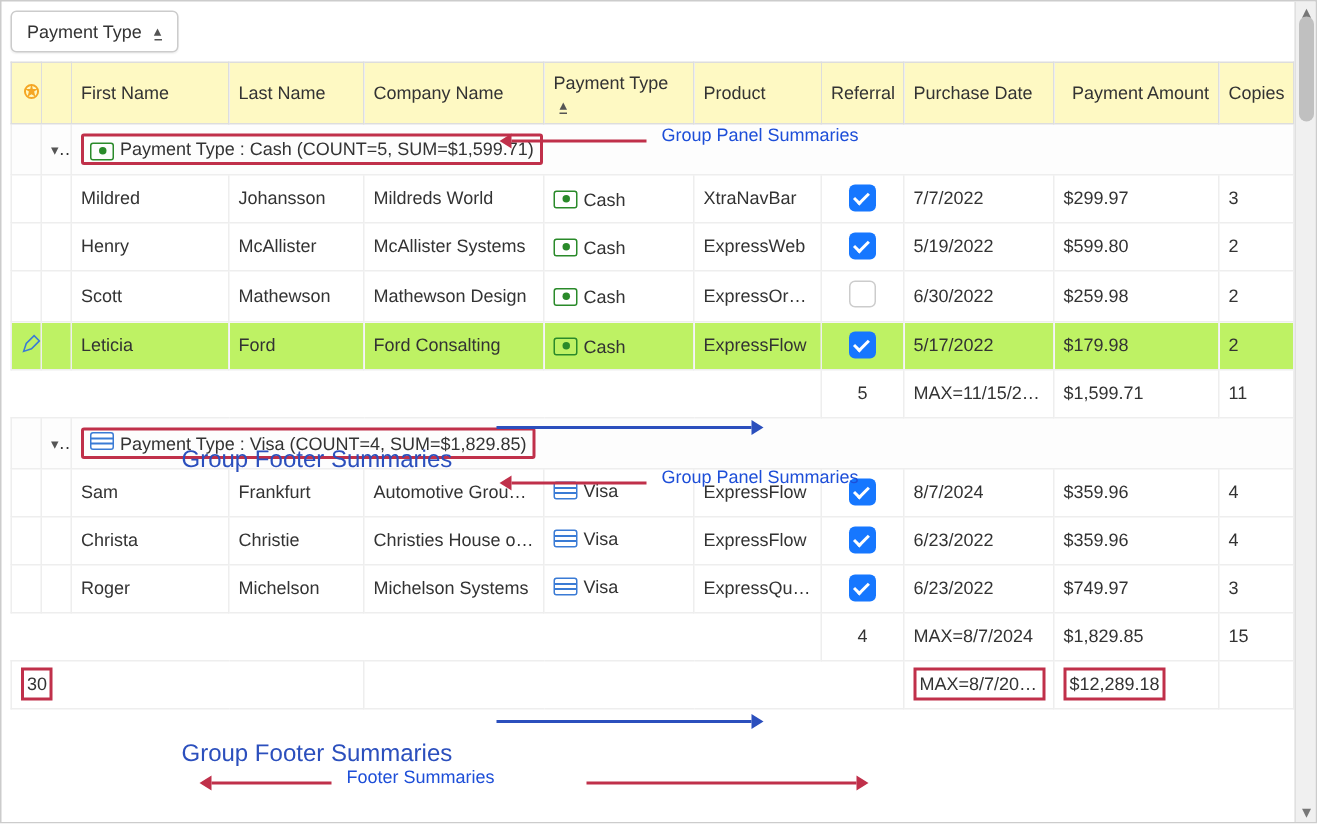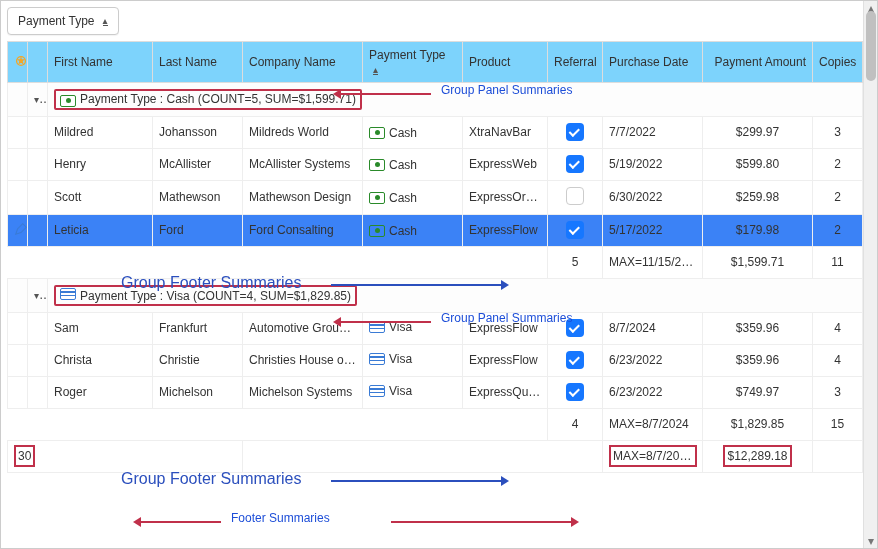--- a/index.html
+++ b/index.html
@@ -24,27 +24,27 @@
   table.grid col.c-first { width:105px; }
   table.grid col.c-last  { width:90px; }
   table.grid col.c-comp  { width:120px; }
   table.grid col.c-ptype { width:100px; }
   table.grid col.c-prod  { width:85px; }
   table.grid col.c-ref   { width:55px; }
   table.grid col.c-date  { width:100px; }
   table.grid col.c-amt   { width:110px; }
   table.grid col.c-cps   { width:50px; }
 
-  table.grid th { border:1px solid #ddd; background:#7dd3fc; font-weight:normal; padding:6px 6px; text-align:left; height:34px; position:relative; }
+  table.grid th { border:1px solid #ddd; background:#fef9c3; font-weight:normal; padding:6px 6px; text-align:left; height:34px; position:relative; }
   table.grid th.right { text-align:right; }
   table.grid th.center { text-align:center; }
   table.grid td { border:1px solid #eee; padding:6px 6px; height:32px; overflow:hidden; white-space:nowrap; text-overflow:ellipsis; }
-  table.grid td.right { text-align:center; }
+  table.grid td.right { text-align:left; }
   table.grid td.center { text-align:center; }
-  table.grid tr.sel td { background:#3b82f6; }
+  table.grid tr.sel td { background:#bef264; }
   table.grid tr.grouprow td.gcell { background:#fdfdfd; }
   table.grid tr.grouprow .chev { font-size:10px; color:#555; margin-right:4px; }
 
   .new-row-icon svg { width:14px; height:14px; }
   .edit-icon svg { width:14px; height:14px; }
 
   .pay-cash { display:inline-flex; align-items:center; }
   .pay-cash .ico { width:16px; height:12px; border:1px solid #2a8a2a; border-radius:2px; display:inline-flex; align-items:center; justify-content:center; margin-right:4px; }
   .pay-cash .ico .dot { width:5px; height:5px; background:#2a8a2a; border-radius:50%; }
   .pay-visa { display:inline-flex; align-items:center; }
@@ -52,21 +52,21 @@
 
   .chk { width:18px; height:18px; border-radius:4px; display:inline-flex; align-items:center; justify-content:center; }
   .chk.on { background:#1677ff; }
   .chk.on::after { content:""; width:8px; height:4px; border:2px solid #fff; border-top:none; border-right:none; transform:rotate(-45deg) translate(0px,-1px); }
   .chk.off { background:#fff; border:1px solid #ccc; }
 
   .callout-box { border:2px solid; padding:1px 4px; border-radius:2px; display:inline-block; }
   .callout-red  { border-color:#c0304a; }
   .overlay { position:absolute; pointer-events:none; }
   .label-red  { color:#1d4ed8; font-size:12px; }
-  .label-blue { color:#2b4fbd; font-size:16px; }
+  .label-blue { color:#2b4fbd; font-size:16px;margin-top:24px; }
   .arrow-line { position:absolute; height:2px; }
   .arrow-line.red  { background:#c0304a; }
   .arrow-line.blue { background:#2b4fbd; }
   .arrow-head-l.red::before, .arrow-head-r.red::after, .arrow-head-l.blue::before, .arrow-head-r.blue::after {
     content:""; position:absolute; width:0; height:0; border-style:solid;
   }
   .arrow-head-l.red::before  { left:-8px;  top:-4px; border-width:5px 8px 5px 0; border-color:transparent #c0304a transparent transparent; }
   .arrow-head-r.red::after   { right:-8px; top:-4px; border-width:5px 0 5px 8px; border-color:transparent transparent transparent #c0304a; }
   .arrow-head-r.blue::after  { right:-8px; top:-4px; border-width:5px 0 5px 8px; border-color:transparent transparent transparent #2b4fbd; }
 

